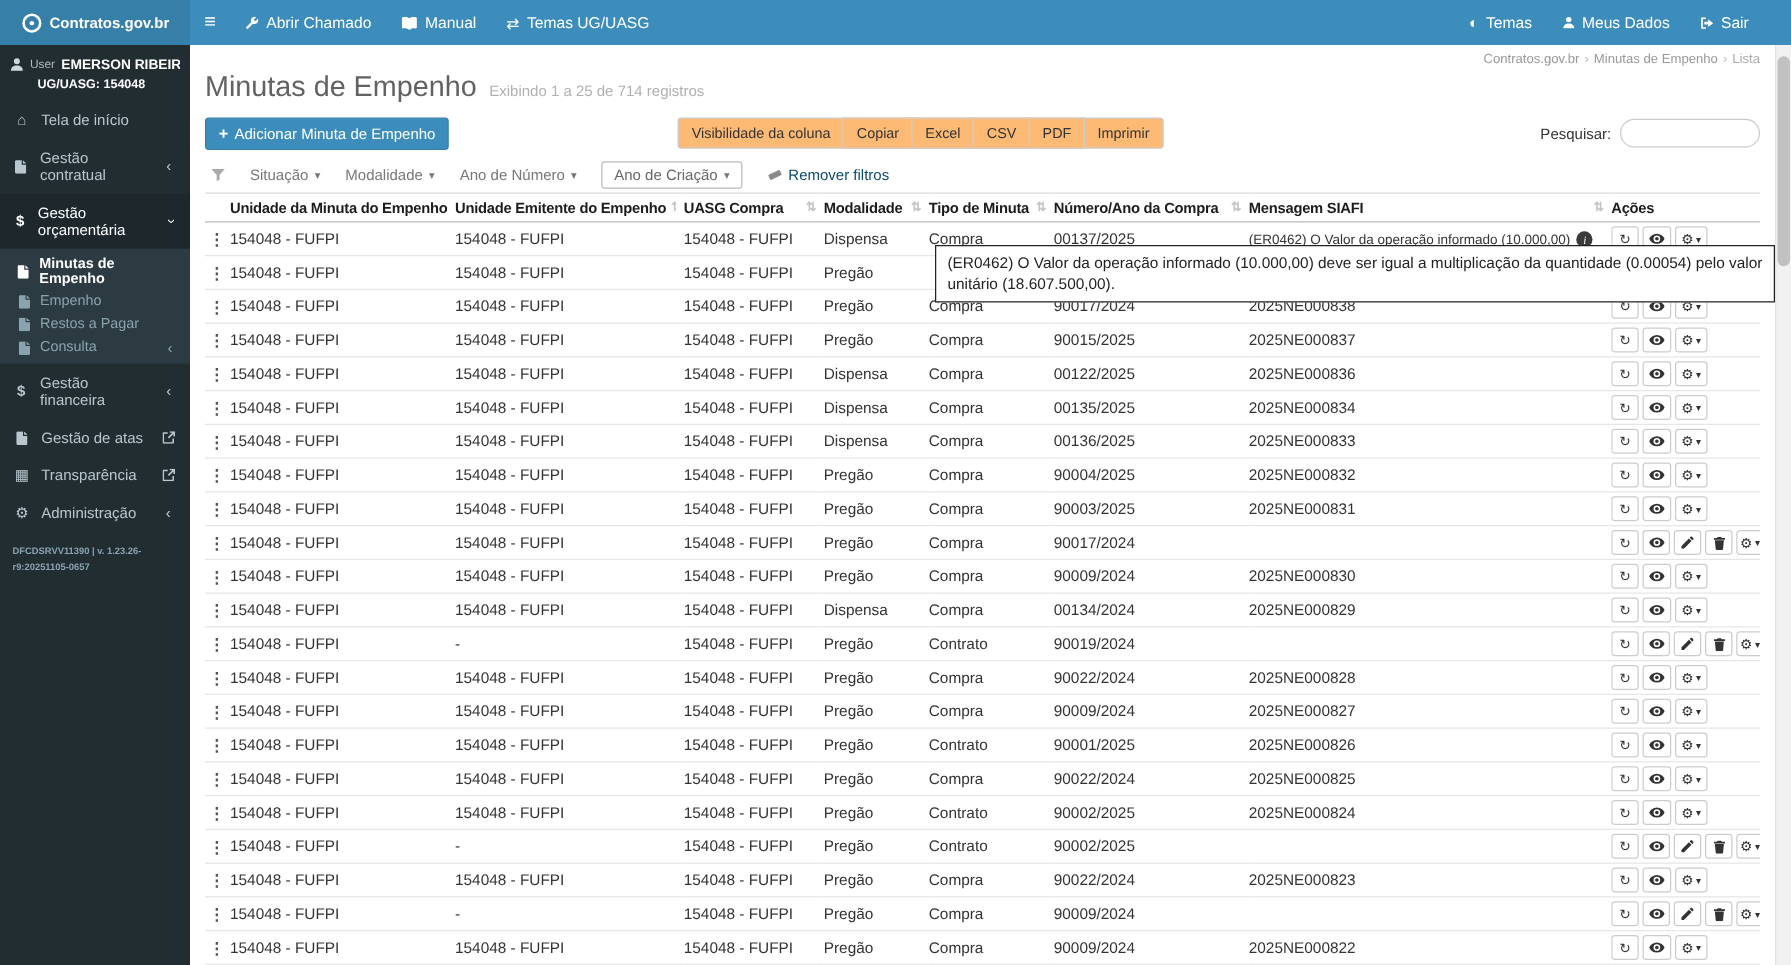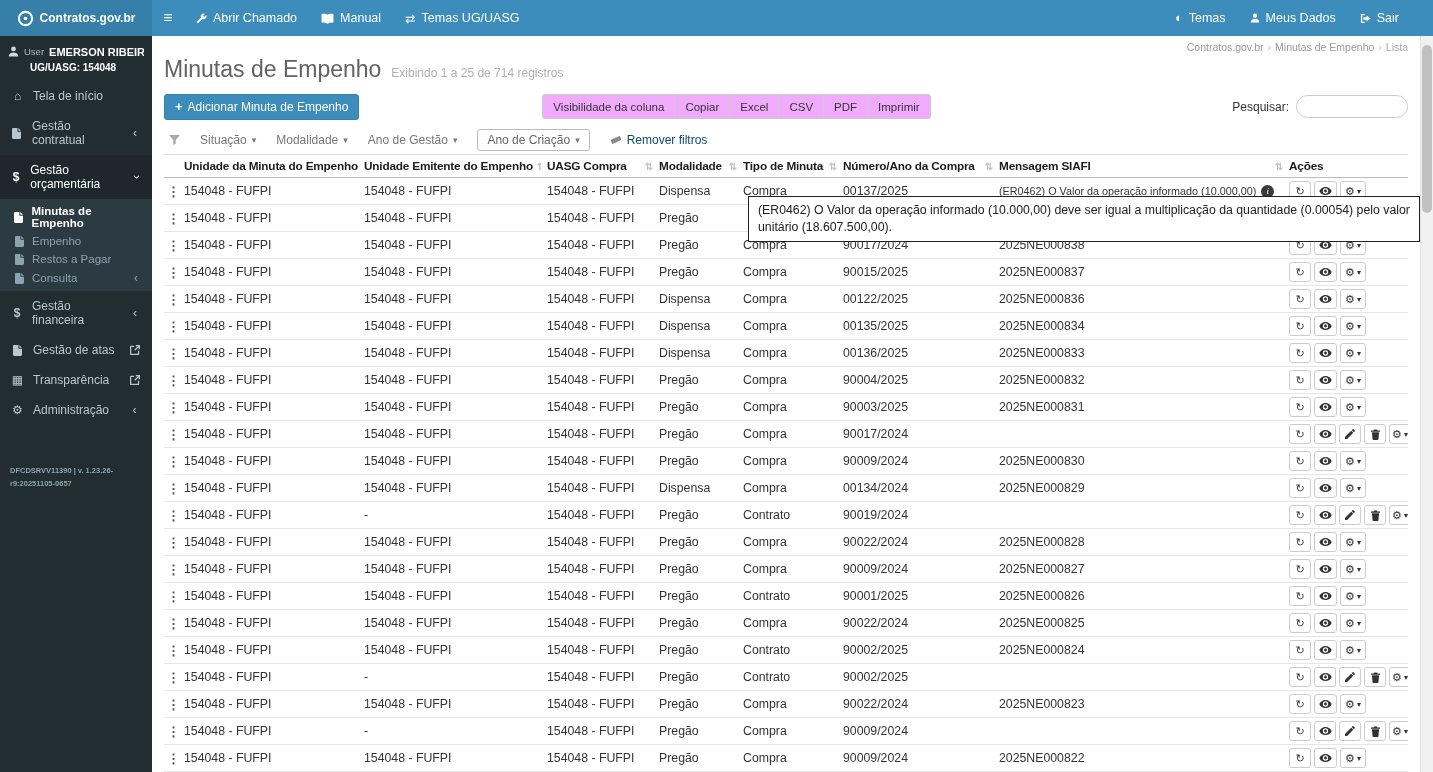--- a/index.html
+++ b/index.html
@@ -35,39 +35,39 @@
   .m-item.expanded { background:#1e282c; color:#fff; }
   .m-item.expanded .icn { color:#fff; }
   .right { margin-left:auto; color:#8aa4af; font-size:12px; }
   .chev-rot { display:inline-block; transform:rotate(-90deg); }
   .submenu { list-style:none; background:#2c3b41; padding:3px 0; }
   .s-item { display:flex; align-items:center; gap:7px; padding:3px 10px 3px 13px; font-size:11.5px; color:#8aa4af; cursor:pointer; }
   .s-item .icn { width:12px; color:#8aa4af; }
   .s-item.active { color:#fff; font-weight:bold; }
   .s-item.active .icn { color:#fff; }
   .bold { font-weight:bold; }
-  .sb-footer { margin-top:40px; padding:0 10px; font-size:7.5px; font-weight:bold; color:#8aa4af; line-height:1.7; }
+  .sb-footer { margin-top:10px; padding:0 10px; font-size:7.5px; font-weight:bold; color:#8aa4af; line-height:1.7; }
 
   
   .content { position:absolute; top:36px; left:152px; right:13px; bottom:0; background:#fff;
              overflow:hidden; padding:0 12px; }
   .breadcrumb { padding-top:5px; height:18px; text-align:right; font-size:10.5px; color:#999; }
   .bc-item { cursor:pointer; }
   .bc-item.current { color:#aaa; cursor:default; }
   .bc-sep { margin:0 4px; color:#bbb; }
   .title-row { display:flex; align-items:baseline; gap:10px; margin-top:2px; height:27px; }
   .title-row h1 { font-size:23px; font-weight:400; color:#626262; }
   .records { font-size:12px; color:#b0b0b0; }
   .toolbar-row { display:flex; align-items:center; margin-top:10px; height:27px; }
   .btn-add { display:inline-flex; align-items:center; gap:5px; background:#3c8dbc; border:1px solid #367fa9;
              color:#fff; font-size:12px; height:26px; padding:0 10px; border-radius:3px; cursor:pointer;
              font-family:"Liberation Sans",sans-serif; }
   .plus { font-weight:bold; font-size:13px; }
   .export-group { display:flex; margin-left:183px; }
-  .exp-btn { height:25px; padding:0 10px; font-size:11.5px; background:#f0abfc; border:1px solid #ccc;
+  .exp-btn { height:25px; padding:0 10px; font-size:11.5px; background:#fdba74; border:1px solid #ccc;
              color:#333; margin-left:-1px; cursor:pointer; font-family:"Liberation Sans",sans-serif; }
   .exp-btn:first-child { border-radius:3px 0 0 3px; margin-left:0; }
   .exp-btn:last-child { border-radius:0 3px 3px 0; }
   .search-box { margin-left:auto; display:flex; align-items:center; gap:7px; font-size:12px; color:#333; }
   .search-input { width:112px; height:23px; border:1px solid #ccc; border-radius:13px; padding:0 9px;
                   font-size:12px; outline:none; font-family:"Liberation Sans",sans-serif; }
   .filter-row { display:flex; align-items:center; gap:20px; margin-top:7px; height:25px;
                 font-size:12px; color:#777; padding-left:5px; }
   .i-funnel { color:#a9a9a9; }
   .f-opt { display:inline-flex; align-items:center; gap:5px; cursor:pointer; color:#777; }
@@ -342,21 +342,21 @@
       </span>
       <span class="f-opt">
         <span>Situação</span>
         <span class="crt">▾</span>
       </span>
       <span class="f-opt">
         <span>Modalidade</span>
         <span class="crt">▾</span>
       </span>
       <span class="f-opt">
-        <span>Ano de Gestão</span>
+        <span>Ano de Número</span>
         <span class="crt">▾</span>
       </span>
       <span class="f-opt active">
         <span>Ano de Criação</span>
         <span class="crt">▾</span>
       </span>
       <span class="f-remove">
         <span class="icn ">
           <svg width="12" height="11" viewBox="0 0 13 12" fill="currentColor">
             <rect x="1" y="4" width="11" height="5" rx="1" transform="rotate(-25 6.5 6.5)"></rect>

